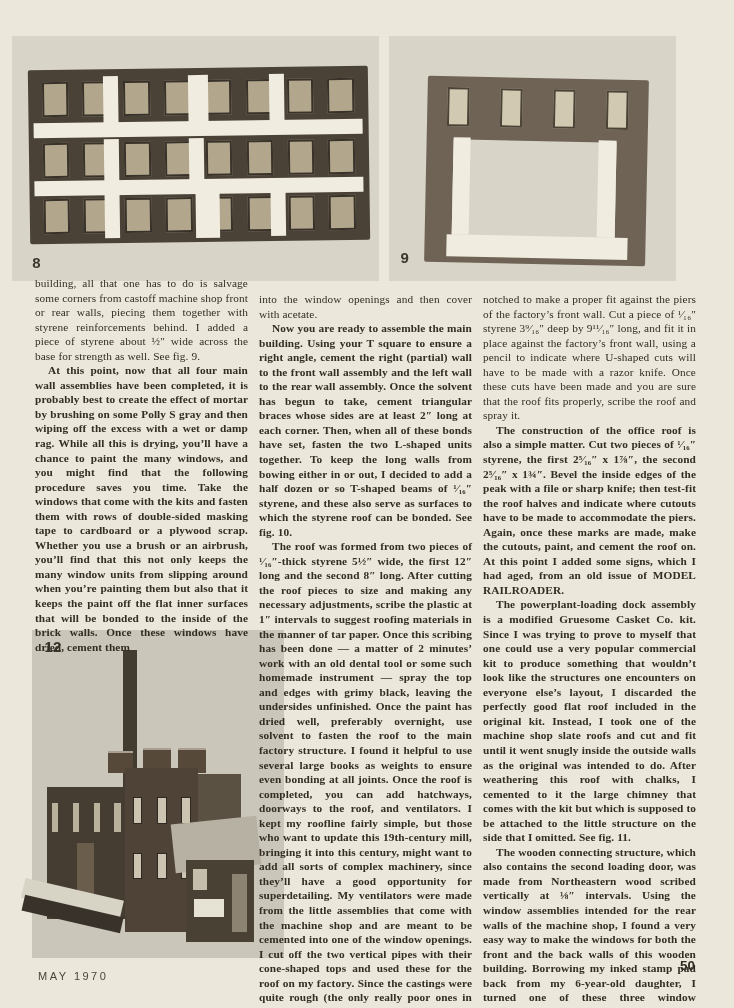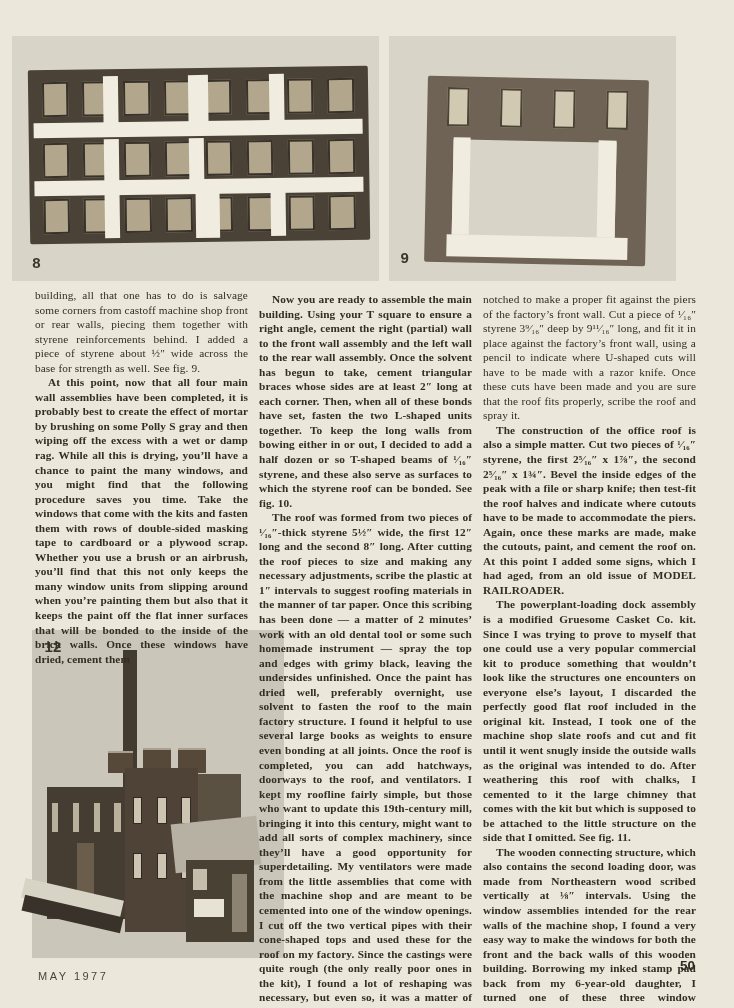--- a/index.html
+++ b/index.html
@@ -155,32 +155,33 @@
 
     <div class="m-part" style="left:56%;top:58%;width:34%;height:15%;background:#b6b1a2;transform:rotate(-6deg);"></div>
     <div class="m-part" style="left:61%;top:70%;width:27%;height:25%;background:#4a4135;">
       <div class="m-part" style="left:10%;top:12%;width:22%;height:25%;background:#c6bead;"></div>
       <div class="m-part" style="left:12%;top:48%;width:45%;height:22%;background:#e6e2d4;"></div>
       <div class="m-part" style="left:68%;top:18%;width:22%;height:70%;background:#8d8373;"></div>
     </div>
     <div class="fig-label" style="left:5%;top:2.5%;">12</div>
   </div>
 
-  <div class="col" style="left:35px;top:288px;">
+  <div class="col" style="left:35px;top:276px;">
       <p class="para">building, all that one has to do is salvage some corners from castoff machine shop front or rear walls, piecing them together with styrene reinforcements behind. I added a piece of styrene about ½″ wide across the base for strength as well. See fig. 9.</p>
       <p class="para indent">At this point, now that all four main wall assemblies have been completed, it is probably best to create the effect of mortar by brushing on some Polly S gray and then wiping off the excess with a wet or damp rag. While all this is drying, you’ll have a chance to paint the many windows, and you might find that the following procedure saves you time. Take the windows that come with the kits and fasten them with rows of double-sided masking tape to cardboard or a plywood scrap. Whether you use a brush or an airbrush, you’ll find that this not only keeps the many window units from slipping around when you’re painting them but also that it keeps the paint off the flat inner surfaces that will be bonded to the inside of the brick walls. Once these windows have dried, cement them</p>
     </div>
   <div class="col" style="left:259px;top:292px;">
+      <p class="para">into the window openings and then cover with acetate.</p>
       <p class="para indent">Now you are ready to assemble the main building. Using your T square to ensure a right angle, cement the right (partial) wall to the front wall assembly and the left wall to the rear wall assembly. Once the solvent has begun to take, cement triangular braces whose sides are at least 2″ long at each corner. Then, when all of these bonds have set, fasten the two L-shaped units together. To keep the long walls from bowing either in or out, I decided to add a half dozen or so T-shaped beams of ¹⁄₁₆″ styrene, and these also serve as surfaces to which the styrene roof can be bonded. See fig. 10.</p>
       <p class="para indent">The roof was formed from two pieces of ¹⁄₁₆″-thick styrene 5½″ wide, the first 12″ long and the second 8″ long. After cutting the roof pieces to size and making any necessary adjustments, scribe the plastic at 1″ intervals to suggest roofing materials in the manner of tar paper. Once this scribing has been done — a matter of 2 minutes’ work with an old dental tool or some such homemade instrument — spray the top and edges with grimy black, leaving the undersides unfinished. Once the paint has dried well, preferably overnight, use solvent to fasten the roof to the main factory structure. I found it helpful to use several large books as weights to ensure even bonding at all joints. Once the roof is completed, you can add hatchways, doorways to the roof, and ventilators. I kept my roofline fairly simple, but those who want to update this 19th-century mill, bringing it into this century, might want to add all sorts of complex machinery, since they’ll have a good opportunity for superdetailing. My ventilators were made from the little assemblies that come with the machine shop and are meant to be cemented into one of the window openings. I cut off the two vertical pipes with their cone-shaped tops and used these for the roof on my factory. Since the castings were quite rough (the only really poor ones in the kit), I found a lot of reshaping was necessary, but even so, it was a matter of but a few moments’ work.</p>
       <p class="para indent">The roof for the one-story addition facing the tracks is best made by cutting and fitting, since it will have to be</p>
     </div>
   <div class="col" style="left:483px;top:292px;">
       <p class="para">notched to make a proper fit against the piers of the factory’s front wall. Cut a piece of ¹⁄₁₆″ styrene 3⁹⁄₁₆″ deep by 9¹¹⁄₁₆″ long, and fit it in place against the factory’s front wall, using a pencil to indicate where U-shaped cuts will have to be made with a razor knife. Once these cuts have been made and you are sure that the roof fits properly, scribe the roof and spray it.</p>
       <p class="para indent">The construction of the office roof is also a simple matter. Cut two pieces of ¹⁄₁₆″ styrene, the first 2⁵⁄₁₆″ x 1⅞″, the second 2⁵⁄₁₆″ x 1¾″. Bevel the inside edges of the peak with a file or sharp knife; then test-fit the roof halves and indicate where cutouts have to be made to accommodate the piers. Again, once these marks are made, make the cutouts, paint, and cement the roof on. At this point I added some signs, which I had aged, from an old issue of MODEL RAILROADER.</p>
       <p class="para indent">The powerplant-loading dock assembly is a modified Gruesome Casket Co. kit. Since I was trying to prove to myself that one could use a very popular commercial kit to produce something that wouldn’t look like the structures one encounters on everyone else’s layout, I discarded the perfectly good flat roof included in the original kit. Instead, I took one of the machine shop slate roofs and cut and fit until it went snugly inside the outside walls as the original was intended to do. After weathering this roof with chalks, I cemented to it the large chimney that comes with the kit but which is supposed to be attached to the little structure on the side that I omitted. See fig. 11.</p>
       <p class="para indent">The wooden connecting structure, which also contains the second loading door, was made from Northeastern wood scribed vertically at ⅛″ intervals. Using the window assemblies intended for the rear walls of the machine shop, I found a very easy way to make the windows for both the front and the back walls of this wooden building. Borrowing my inked stamp pad back from my 6-year-old daughter, I turned one of these three window assemblies face down on the pad’s surface and then, after making sure that I had inked it carefully, I practiced a few times using the window frames as a stamp. Once I had the technique down so I would not blur the</p>
     </div>
 
-  <div class="footer-left">MAY 1977</div>
+  <div class="footer-left">MAY 1970</div>
   <div class="page-num">50</div>
 
 </div>
 
 </body></html>

